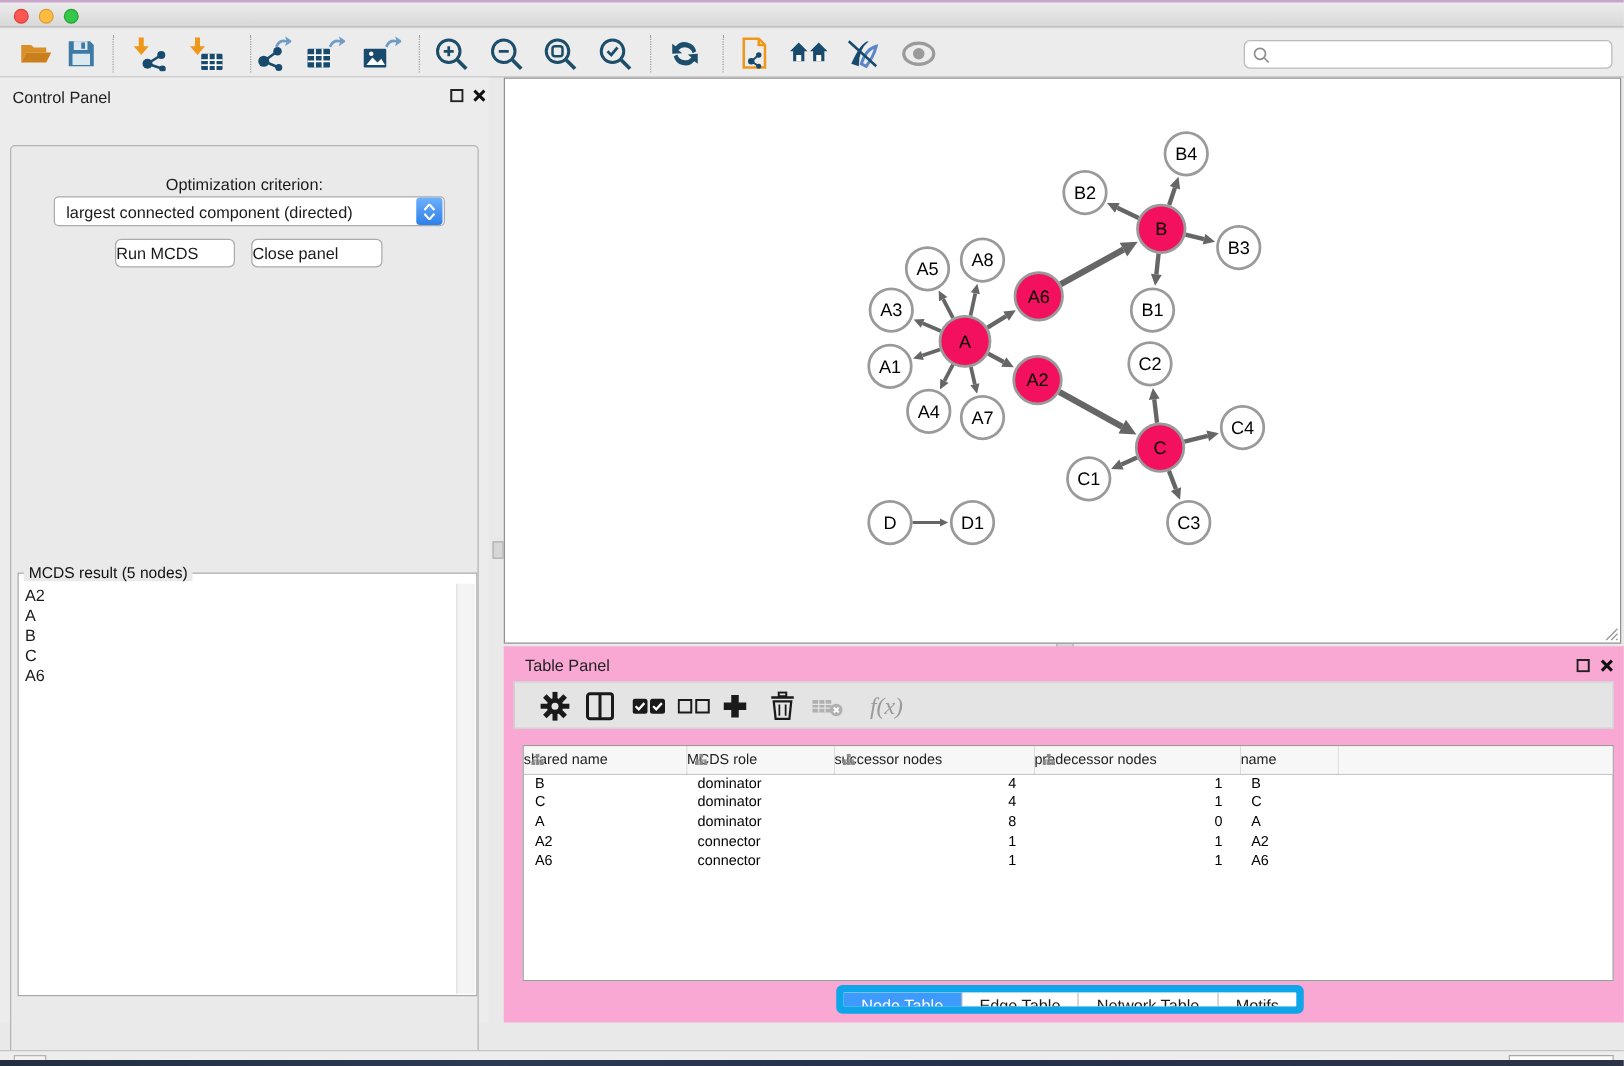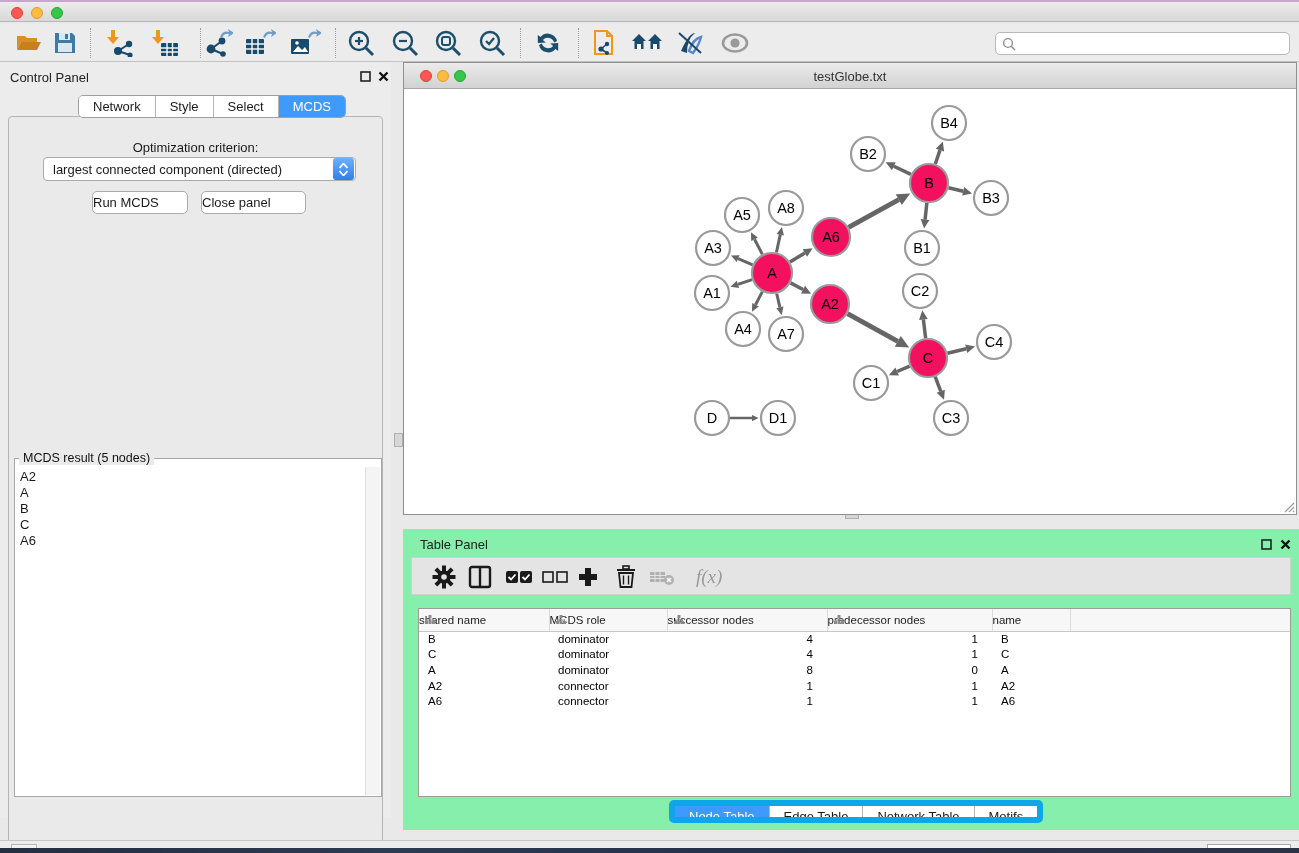--- a/index.html
+++ b/index.html
@@ -71,21 +71,21 @@
     background:#fff; border:1px solid #8f8f8f; }
   #net-titlebar { position:absolute; left:0; top:0; right:0; height:26px;
     background:linear-gradient(#ebebeb,#d2d2d2); border-bottom:1px solid #a8a8a8; }
   #net-titlebar .title { position:absolute; width:100%; text-align:center; top:6px;
     font-size:13px; color:#333; }
   #net-canvas { position:absolute; left:1px; top:27px; width:890px; height:424px; }
   #net-resize { position:absolute; right:1px; bottom:1px; width:14px; height:14px; }
 
   
   #table-panel { position:absolute; left:403px; top:517px; width:896px; height:301px;
-    background:#86efac;margin-top:12px; }
+    background:#f9a8d4; }
   #tp-toolbar { position:absolute; left:8px; top:28px; right:8px; height:38px;
     background:#e4e4e4; border:1px solid #d0d0d0; }
   .tp-icon { position:absolute; top:3px; width:32px; height:32px; display:flex;
     align-items:center; justify-content:center; }
   #node-table-wrap { position:absolute; left:15px; top:79px; right:8px; height:189px;
     background:#fff; border:1px solid #9b9b9b; overflow:hidden; }
   table { border-collapse:collapse; width:873px; table-layout:fixed; font-size:11.5px; }
   thead th { background:#f7f7f7; border-right:1px solid #dcdcdc;
     border-bottom:1px solid #c7c7c7; height:22px; font-weight:normal; color:#222;
     position:relative; text-align:left; }
@@ -274,26 +274,20 @@
           <rect x="1" y="1" width="9" height="9" fill="none" stroke="#222" stroke-width="1.6"></rect>
         </svg>
     </span>
     <span class="win-btn" style="left:376px">
       <svg width="11" height="11" viewBox="0 0 11 11">
           <path d="M1.5 1.5 L9.5 9.5 M9.5 1.5 L1.5 9.5" stroke="#111" stroke-width="2.4"></path>
         </svg>
     </span>
   </div>
   <div id="cp-pane"></div>
-  <div id="cp-tabs">
-      <div class="seg">Network</div>
-      <div class="seg">Style</div>
-      <div class="seg">Select</div>
-      <div class="seg active">MCDS</div>
-    </div>
   <div id="opt-label">Optimization criterion:</div>
   <div id="opt-select">
     <span class="val">largest connected component (directed)</span>
     <span class="stepper">
       <svg width="9" height="6" viewBox="0 0 9 6">
           <path d="M0.5 5 L4.5 0.5 L8.5 5" fill="none" stroke="#fff" stroke-width="1.7"></path>
         </svg>
       <svg width="9" height="6" viewBox="0 0 9 6">
           <path d="M0.5 1 L4.5 5.5 L8.5 1" fill="none" stroke="#fff" stroke-width="1.7"></path>
         </svg>
@@ -312,26 +306,20 @@
         <div>A6</div>
       </div>
     <div id="mcds-scroll"></div>
   </div>
 </div>
 
 <div class="grip abs" style="left:394px;top:433px;width:9px;height:14px"></div>
 <div class="grip abs" style="left:845px;top:511px;width:14px;height:8px"></div>
 
 <div id="net-window">
-  <div id="net-titlebar">
-    <div class="tl-dot" style="left:16px;top:7px;background:#fc5753;border:1px solid #df3e3a;"></div>
-    <div class="tl-dot" style="left:33px;top:7px;background:#fdbc40;border:1px solid #de9c30;"></div>
-    <div class="tl-dot" style="left:50px;top:7px;background:#34c748;border:1px solid #27a337;"></div>
-    <div class="title">testGlobe.txt</div>
-  </div>
   <svg id="net-canvas" viewBox="0 0 890 424">
       <line x1="357.3521187036509" y1="164.3474294937251" x2="349.5422456852538" y2="149.24834165815741" stroke="#666666" stroke-width="3"></line>
       <polygon points="345.95874691803846,142.320244041541 352.87306184708865,147.52550571238078 346.211429523419,150.97117760393405" fill="#666666"></polygon>
       <line x1="371.42167759484687" y1="162.4707825953538" x2="375.25181912669905" y2="144.68798262604008" stroke="#666666" stroke-width="3"></line>
       <polygon points="376.89415651907075,137.06284473288576 378.9177508061002,145.47756791083415 371.5858874472979,143.898397341246" fill="#666666"></polygon>
       <line x1="347.66421386583403" y1="174.80687028213305" x2="333.13652197441576" y2="168.65106863322703" stroke="#666666" stroke-width="3"></line>
       <polygon points="325.9546585531541,165.60790616659074 334.59958085260627,165.1982496806974 331.67346309622525,172.10388758575667" fill="#666666"></polygon>
       <line x1="347.0776507409392" y1="189.6407830863536" x2="332.899054036779" y2="194.36698198774033" stroke="#666666" stroke-width="3"></line>
       <polygon points="325.499324311985,196.83355856267167 331.71319991421586,190.8094196200509 334.0849081593421,197.92454435542976" fill="#666666"></polygon>
       <line x1="357.3430607991095" y1="201.64788259482305" x2="350.5540209611577" y2="214.75775262673005" stroke="#666666" stroke-width="3"></line>

